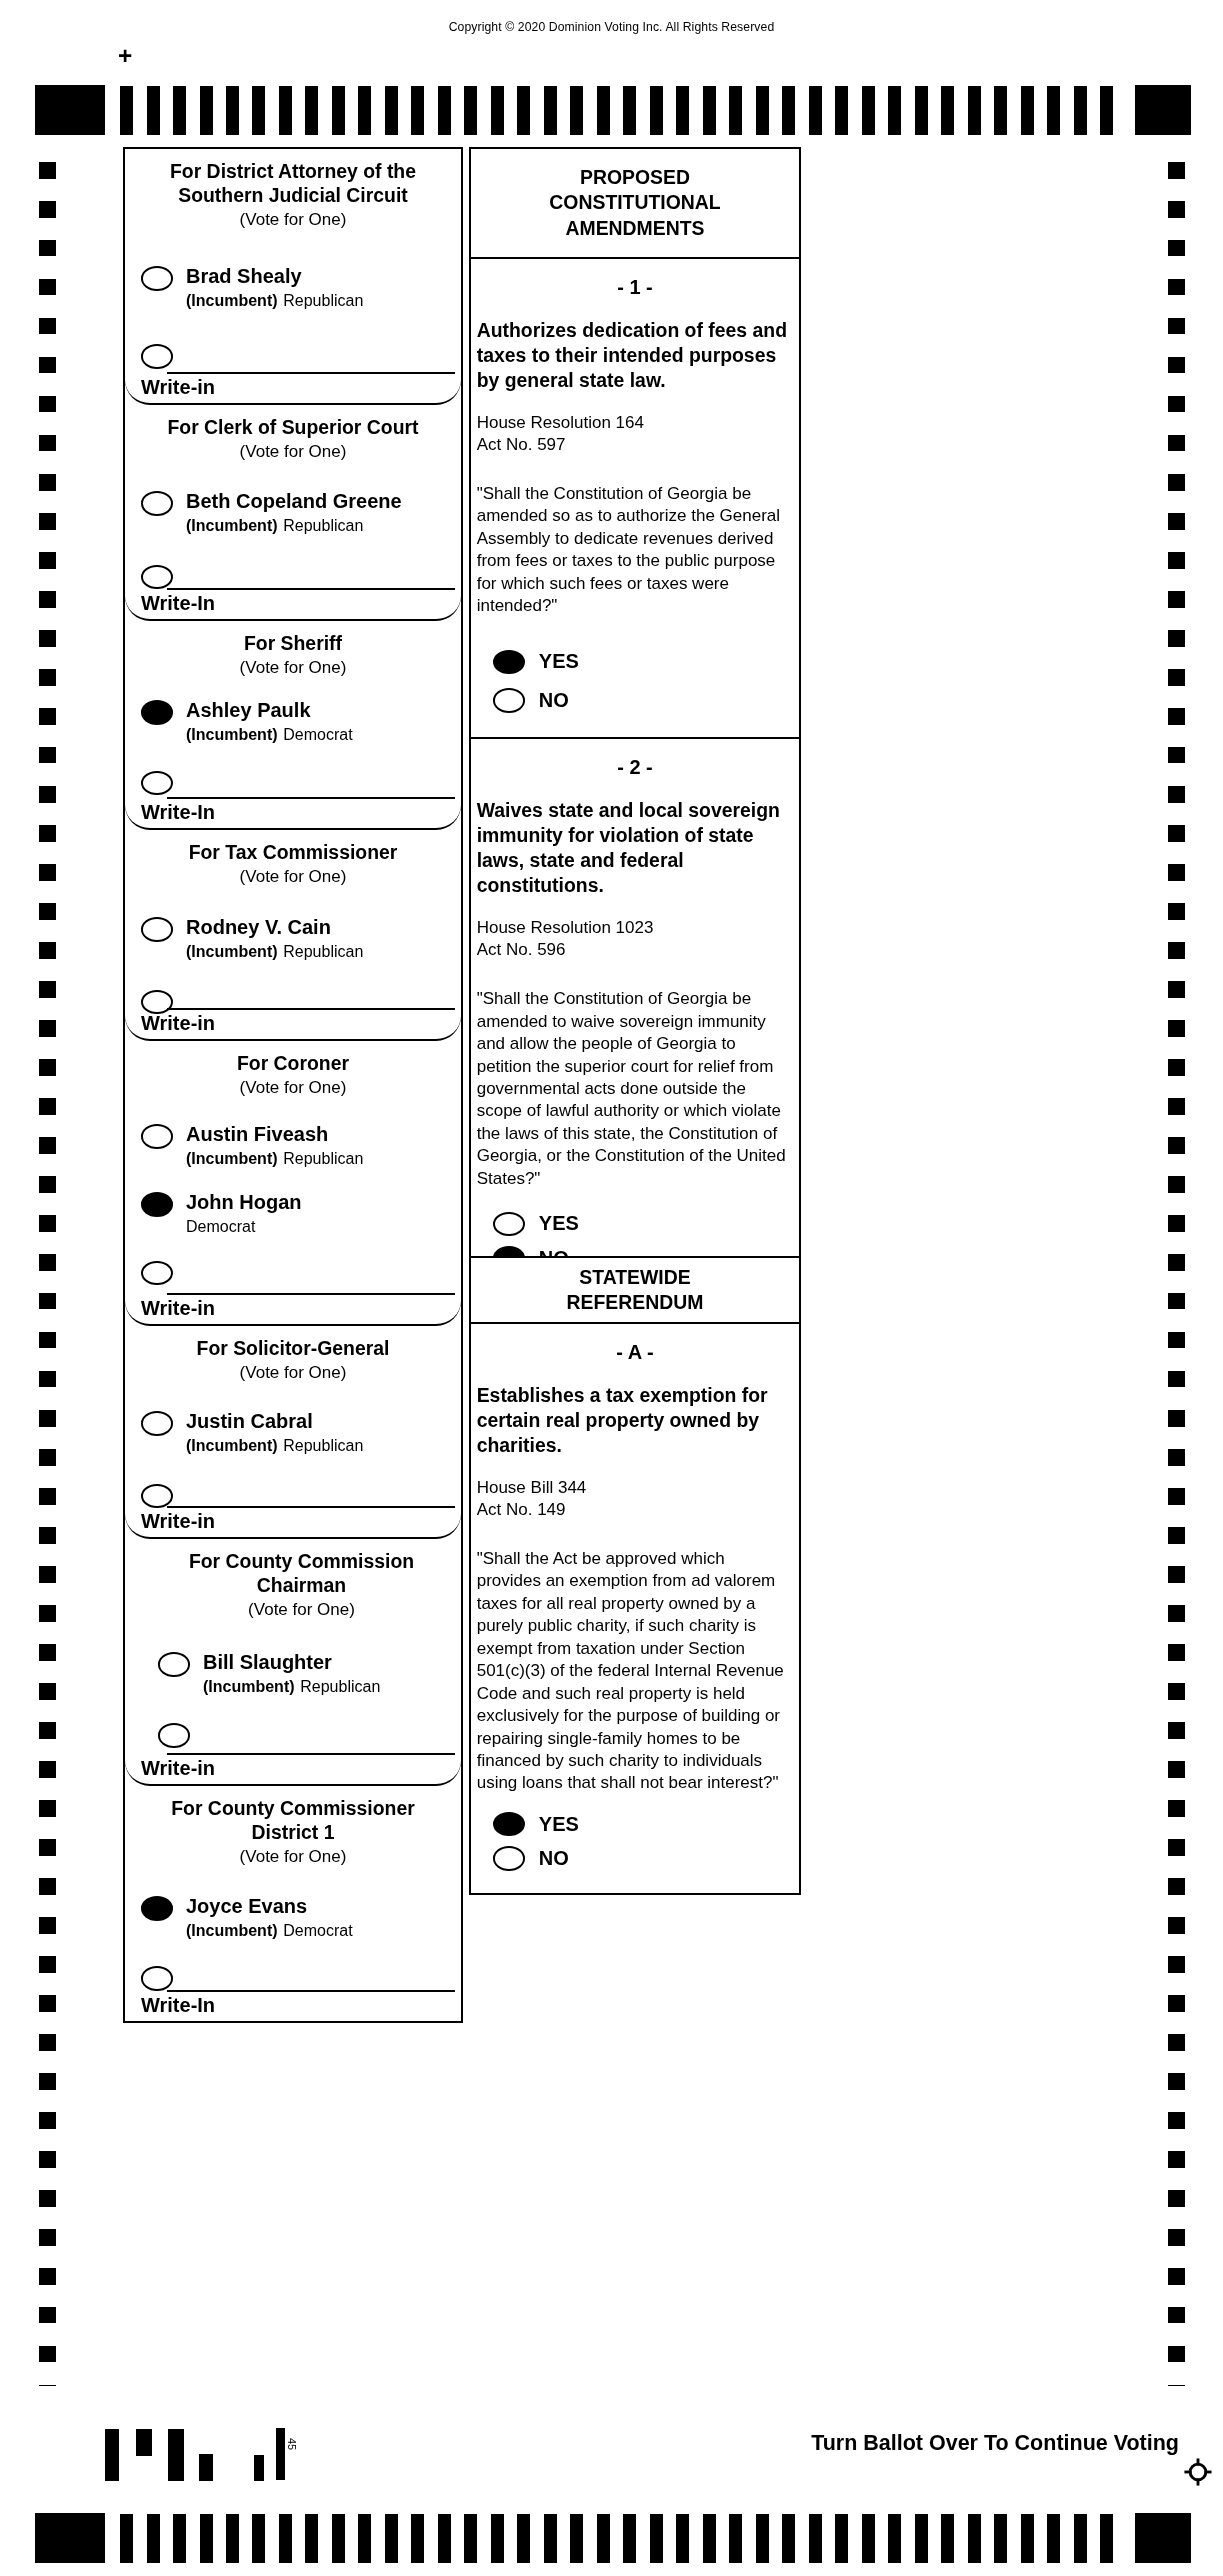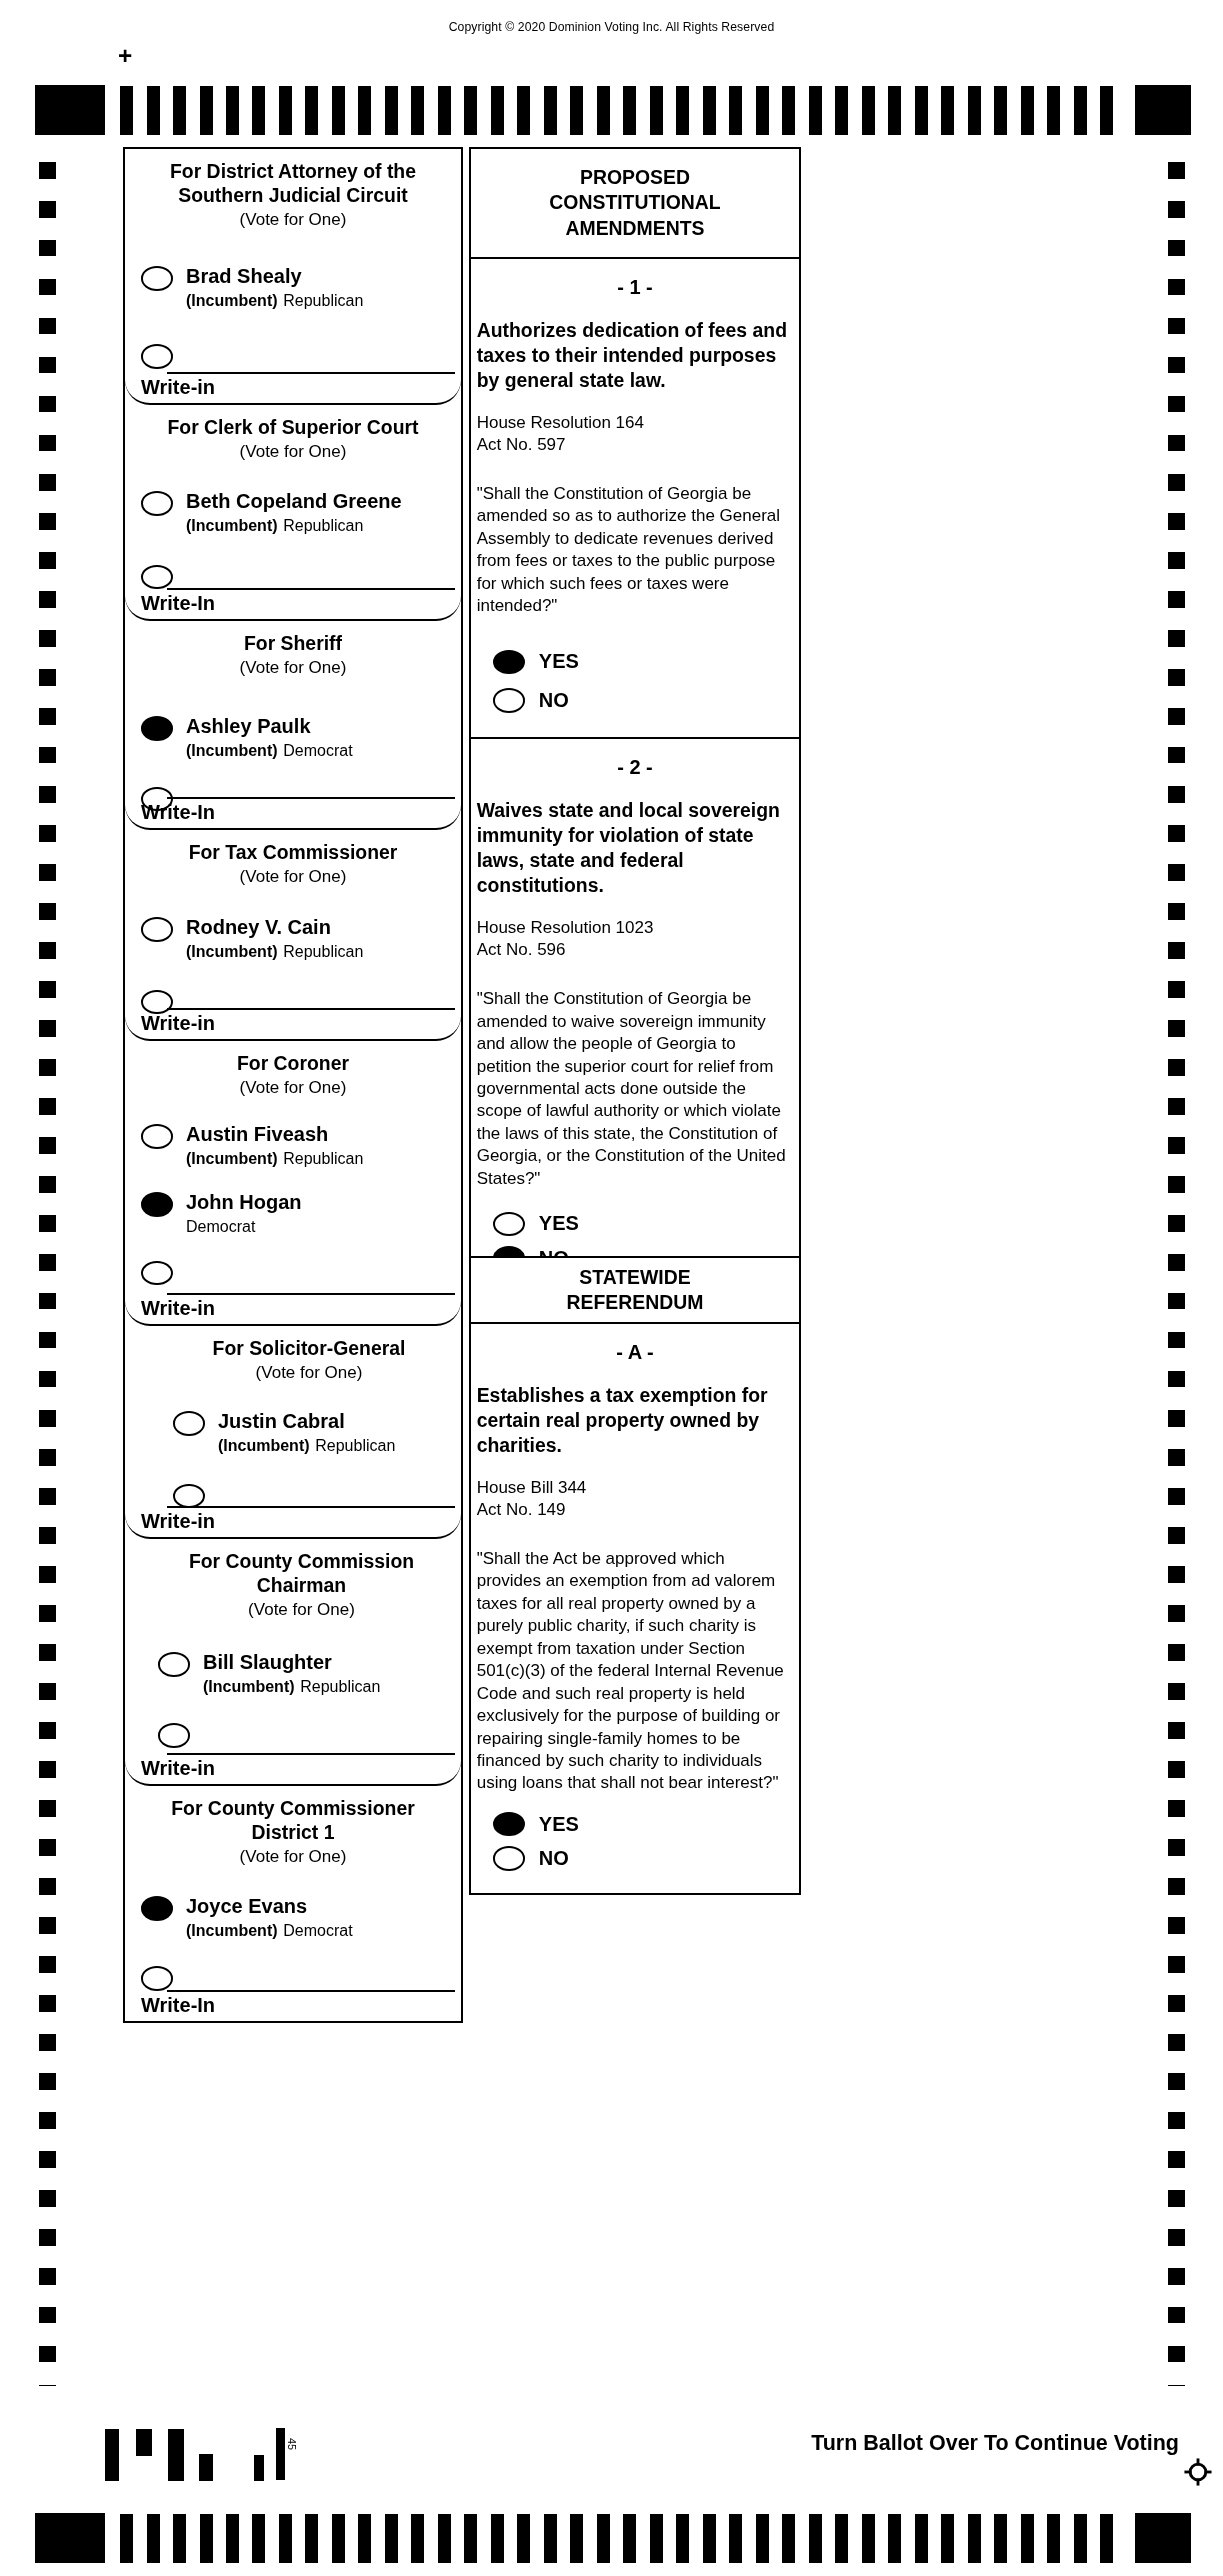--- a/index.html
+++ b/index.html
@@ -37,21 +37,21 @@
   .turn-over{position:absolute;right:44px;top:2431px;font-size:21.5px;font-weight:bold;}
   .crosshair{position:absolute;left:1183px;top:2457px;}
 
   
   .contests{position:absolute;left:123px;top:147px;width:340px;
             border:2.2px solid #000;box-sizing:border-box;}
   .contest{position:relative;border-bottom:2.2px solid #000;box-sizing:border-box;
            overflow:hidden;border-radius:25px;}
   .contest:last-child{border-bottom:none;}
   .c1{height:256px;}.c2{height:216px;}.c3{height:209px;}.c4{height:211px;}
-  .c5{height:285px;}.c6{height:213px;padding-left:32px;}.c7{height:247px;padding-left:17px;}.c8{height:235px;}
+  .c5{height:285px;}.c6{height:213px;}.c7{height:247px;padding-left:17px;}.c8{height:235px;}
   .c-title{margin-top:10px;text-align:center;font-size:19.4px;font-weight:bold;
            line-height:1.25;white-space:pre-line;}
   .c-vote{text-align:center;font-size:17px;margin-top:2.9px;}
   .cand{display:flex;align-items:flex-start;margin:36px 0 0 16px;}
   .cand.second{margin-top:29px;}
   .cand.solo{margin-top:34px;}
   .oval{width:32px;height:24.4px;border:2.2px solid #000;border-radius:50%;
         box-sizing:border-box;flex:0 0 auto;background:#fff;}
   .oval.filled{background:#000;}
   .cand-text{margin-left:13px;margin-top:-1.4px;}
@@ -133,21 +133,21 @@
         </div>
       <div class="writein">
         <div class="wi-line"></div>
         <div class="wi-label">Write-In</div>
       </div>
     </div>
 
     <div class="contest c3">
       <div class="c-title">For Sheriff</div>
       <div class="c-vote">(Vote for One)</div>
-      <div class="cand" style="margin-top:38px;">
+      <div class="cand" style="margin-top:22px;">
         <div class="oval filled"></div>
         <div class="cand-text">
           <div class="cand-name">Ashley Paulk</div>
           <div class="cand-party"><span class="pp">(Incumbent)</span><span>Democrat</span></div>
         </div>
       </div>
       <div class="cand solo" style="margin-top:27px;">
           <div class="oval"></div>
         </div>
       <div class="writein">

